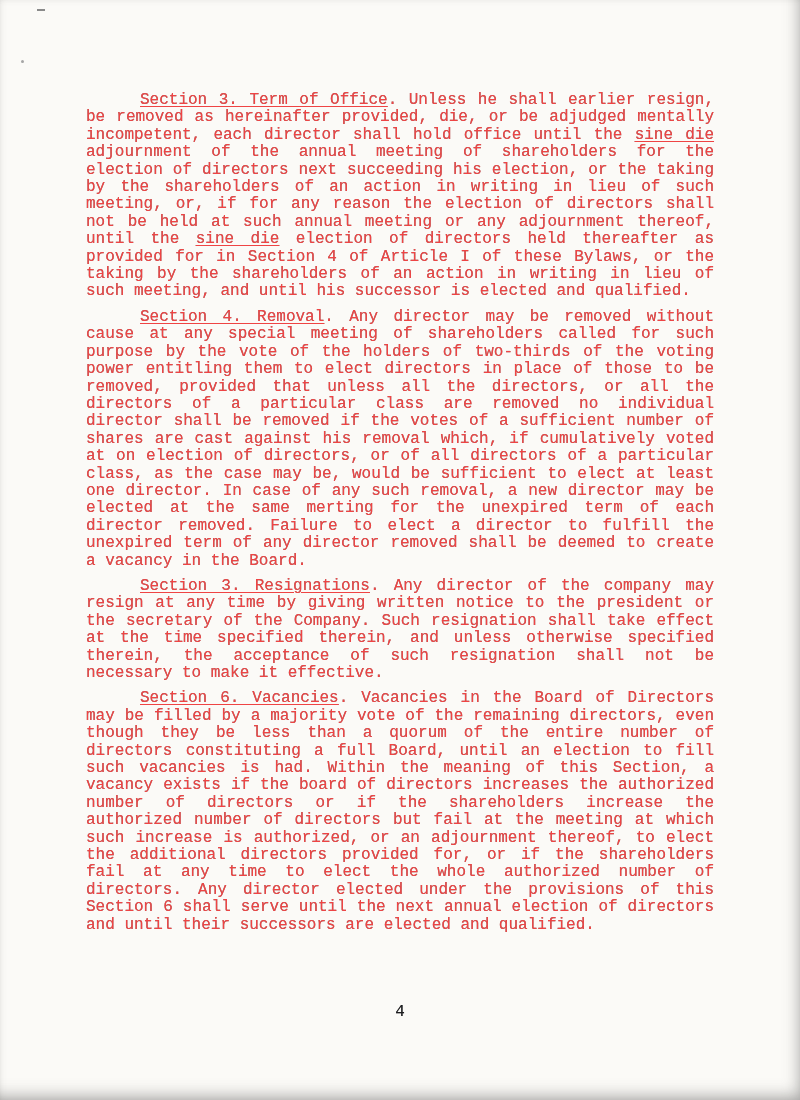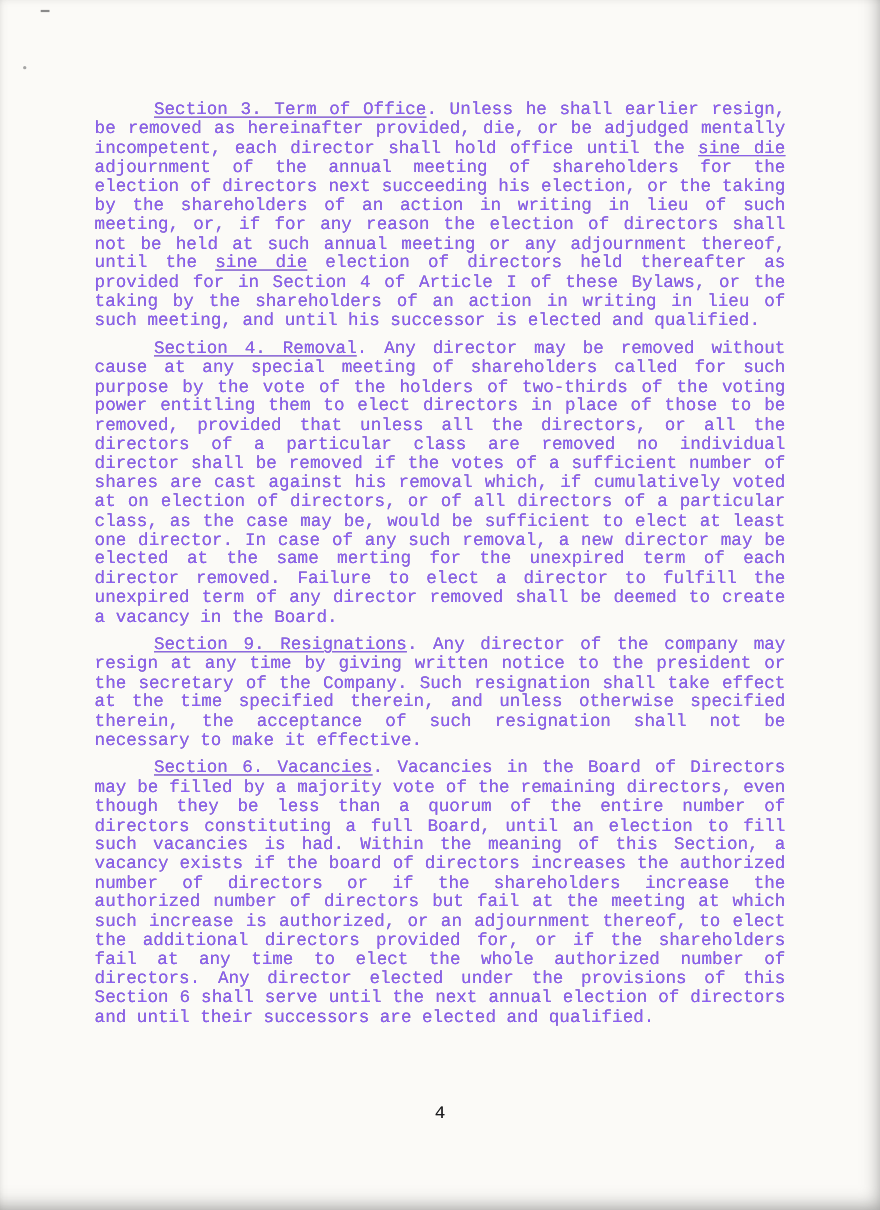--- a/index.html
+++ b/index.html
@@ -21,21 +21,21 @@
     overflow: hidden;
   }
   .scan-mark { position: absolute; background: #8a8a8a; }
   .mark-1 { left: 37px; top: 9px; width: 8px; height: 2px; }
   .mark-2 { left: 21px; top: 60px; width: 3px; height: 3px; border-radius: 50%; background: #a5a5a5; }
   .text-block {
     position: absolute;
     left: 86px;
     top: 92px;
     width: 628px;
-    color: #8b5cf6;
+    color: #ef4444;
   }
   .para {
     font-size: 16px;
     line-height: 17.4px;
     text-align: justify;
     text-indent: 54px;
     margin-bottom: 8px;
     text-shadow: 0 0 0.5px rgba(20, 20, 20, 0.55);
   }
   .u {
@@ -61,21 +61,21 @@
 
   <div class="scan-mark mark-1"></div>
   <div class="scan-mark mark-2"></div>
 
   <div class="text-block">
 
     <p class="para"><span class="u">Section 3.  Term of Office</span><span>.  Unless he shall earlier resign, be removed as hereinafter provided, die, or be adjudged mentally incompetent, each director shall hold office until the </span><span class="u">sine die</span><span> adjournment of the annual meeting of shareholders for the election of directors next succeeding his election, or the taking by the shareholders of an action in writing in lieu of such meeting, or, if for any reason the election of directors shall not be held at such annual meeting or any adjournment thereof, until the </span><span class="u">sine die</span><span> election of directors held thereafter as provided for in Section 4 of Article I of these Bylaws, or the taking by the shareholders of an action in writing in lieu of such meeting, and until his successor is elected and qualified.</span></p>
 
     <p class="para"><span class="u">Section 4.  Removal</span><span>.  Any director may be removed without cause at any special meeting of shareholders called for such purpose by the vote of the holders of two-thirds of the voting power entitling them to elect directors in place of those to be removed, provided that unless all the directors, or all the directors of a particular class are removed no individual director shall be removed if the votes of a sufficient number of shares are cast against his removal which, if cumulatively voted at on election of directors, or of all directors of a particular class, as the case may be, would be sufficient to elect at least one director.  In case of any such removal, a new director may be elected at the same merting for the unexpired term of each director removed.  Failure to elect a director to fulfill the unexpired term of any director removed shall be deemed to create a vacancy in the Board.</span></p>
 
-    <p class="para"><span class="u">Section 9.  Resignations</span><span>.  Any director of the company may resign at any time by giving written notice to the president or the secretary of the Company.  Such resignation shall take effect at the time specified therein, and unless otherwise specified therein, the acceptance of such resignation shall not be necessary to make it effective.</span></p>
+    <p class="para"><span class="u">Section 3.  Resignations</span><span>.  Any director of the company may resign at any time by giving written notice to the president or the secretary of the Company.  Such resignation shall take effect at the time specified therein, and unless otherwise specified therein, the acceptance of such resignation shall not be necessary to make it effective.</span></p>
 
     <p class="para"><span class="u">Section 6.  Vacancies</span><span>.  Vacancies in the Board of Directors may be filled by a majority vote of the remaining directors, even though they be less than a quorum of the entire number of directors constituting a full Board, until an election to fill such vacancies is had.  Within the meaning of this Section, a vacancy exists if the board of directors increases the authorized number of directors or if the shareholders increase the authorized number of directors but fail at the meeting at which such increase is authorized, or an adjournment thereof, to elect the additional directors provided for, or if the shareholders fail at any time to elect the whole authorized number of directors.  Any director elected under the provisions of this Section 6 shall serve until the next annual election of directors and until their successors are elected and qualified.</span></p>
 
   </div>
 
   <div class="page-number">4</div>
 
 </div>
 
 </body></html>

